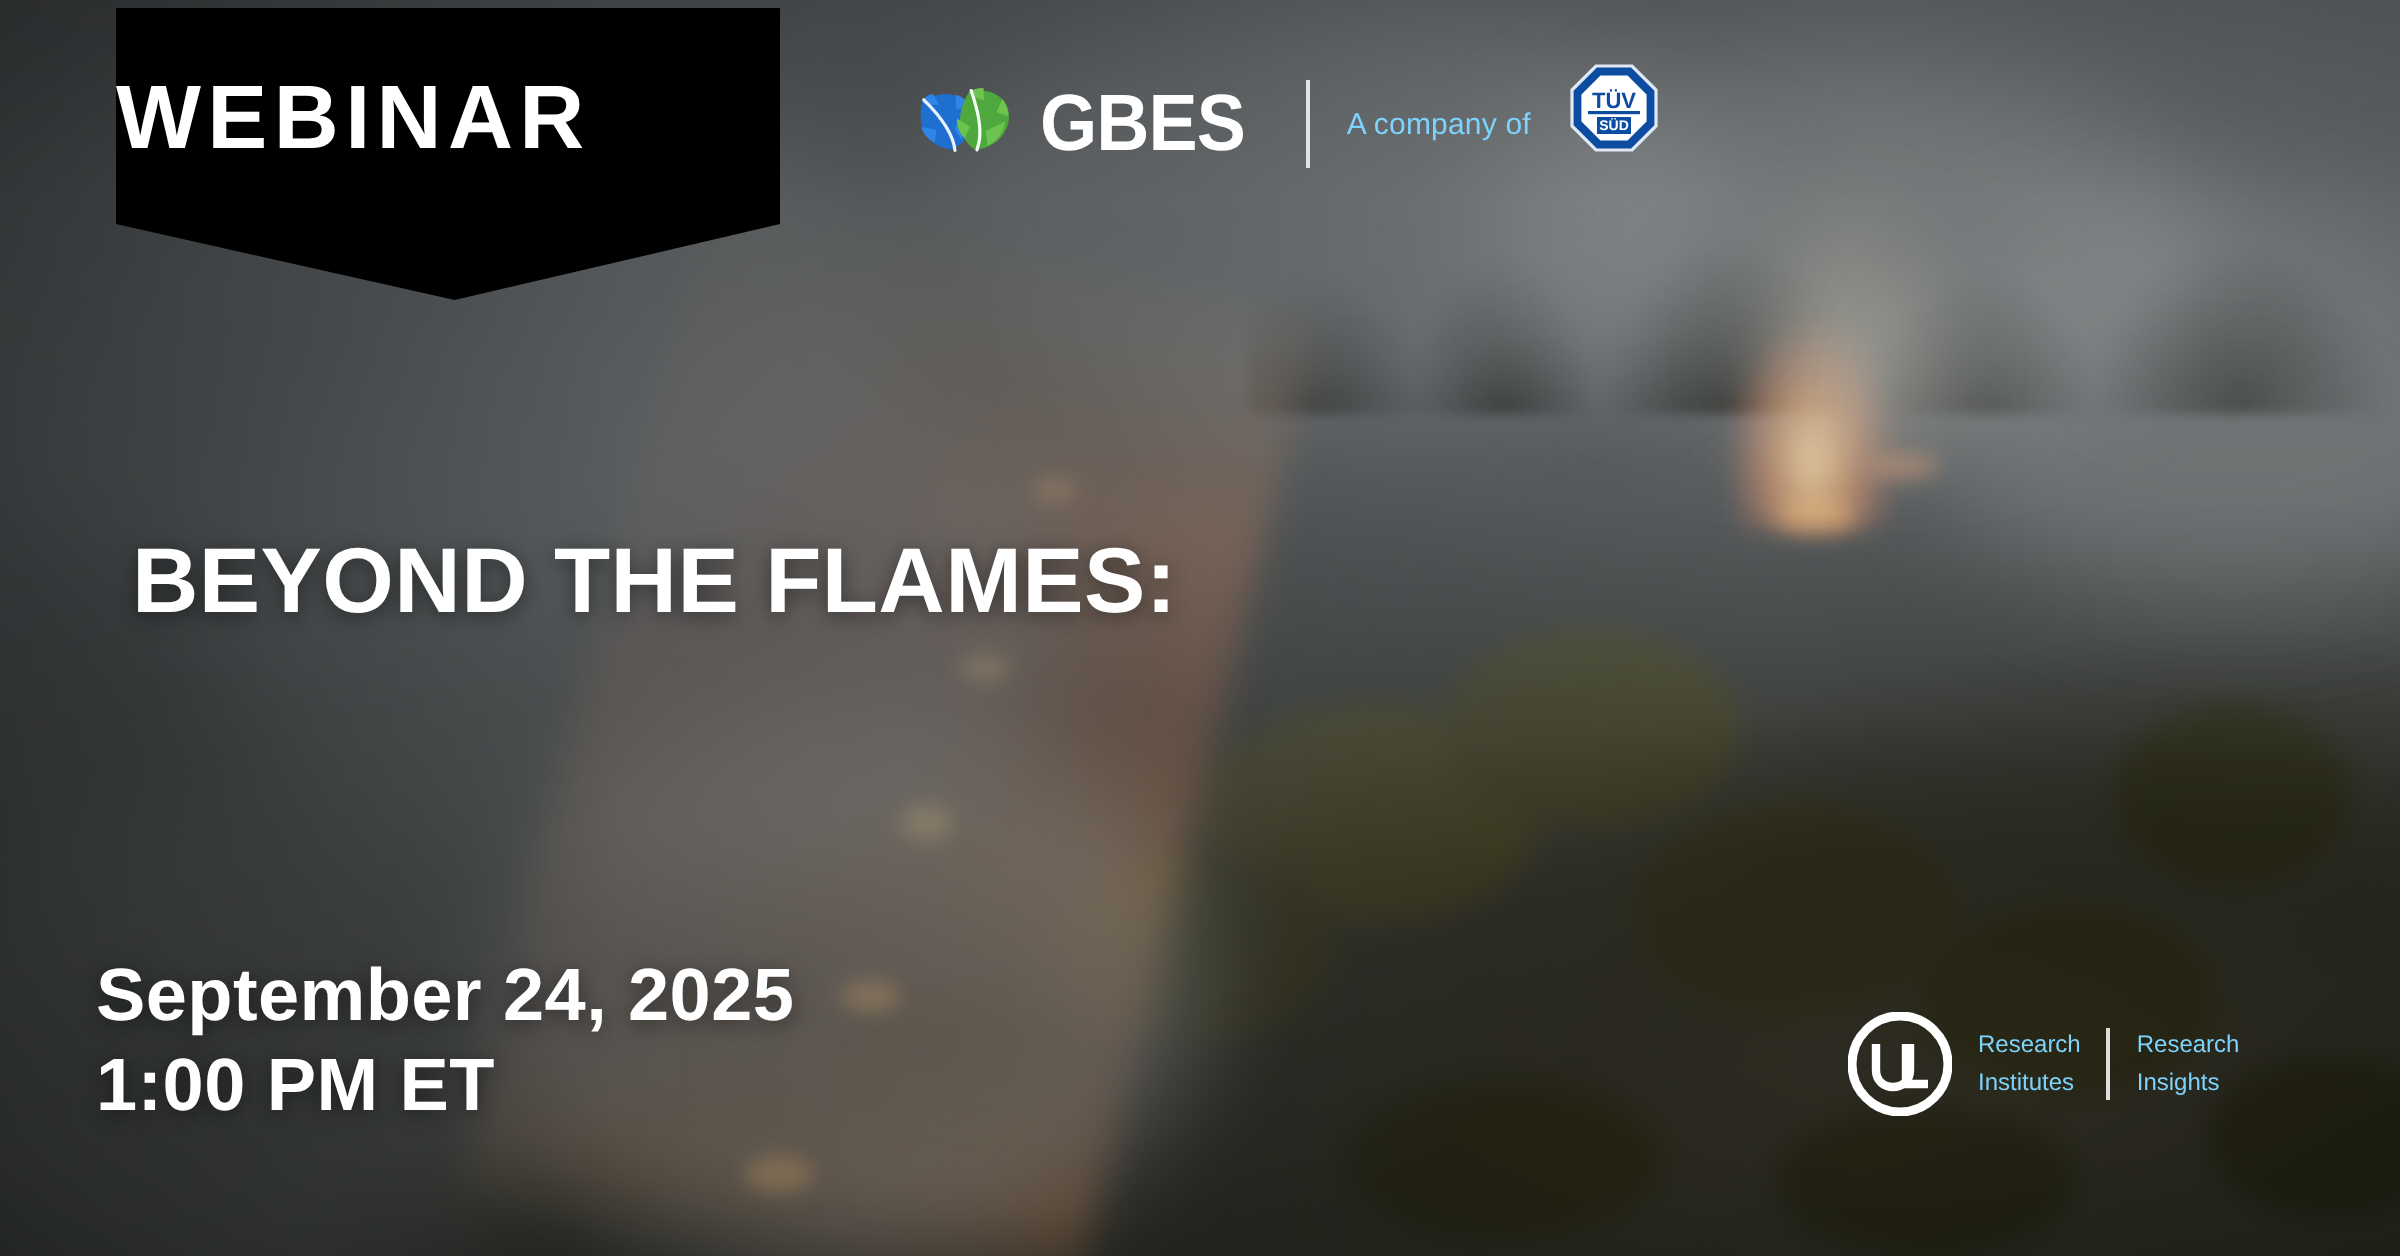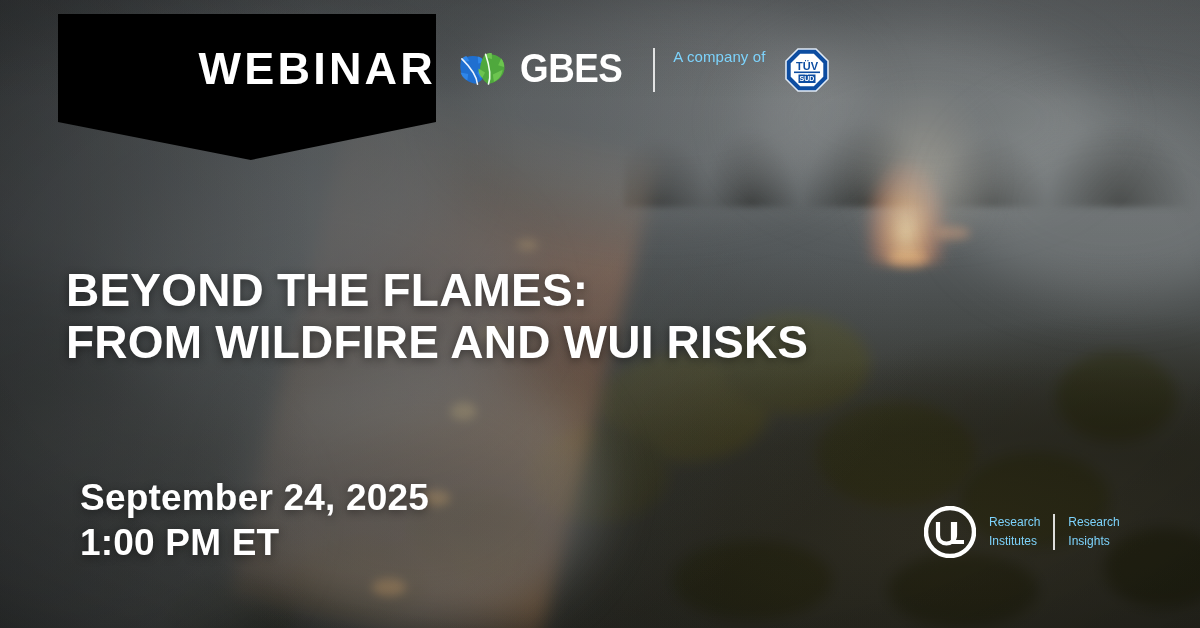--- a/index.html
+++ b/index.html
@@ -98,39 +98,39 @@
       linear-gradient(90deg, rgba(28,30,31,.34) 0%, rgba(28,30,31,0) 26%),
       radial-gradient(ellipse 95% 95% at 50% 50%, rgba(0,0,0,0) 52%, rgba(0,0,0,.30) 100%);
   }
   .bg-dark-text{
     position:absolute; inset:0;
     background:linear-gradient(100deg, rgba(22,24,25,.40) 0%, rgba(22,24,25,.22) 45%, rgba(22,24,25,.02) 72%, rgba(22,24,25,0) 100%);
   }
 
   
   .webinar-banner{
-    position:absolute; left:58px; top:14px; width:378px; height:146px;
+    position:absolute; left:58px; top:4px; width:332px; height:146px;
     background:#000;
     clip-path:polygon(0 0, 100% 0, 100% 74%, 51% 100%, 0 74%);
-    display:flex; align-items:flex-start; justify-content:flex-end;
+    display:flex; align-items:flex-start; justify-content:flex-start;
     padding-top:32px;
   }
   .webinar-text{
     color:#fff;
     font-family:"Liberation Sans", sans-serif;
     font-weight:bold;
     font-size:45px;
     letter-spacing:3.2px;
     line-height:1;
   }
 
   
   .gbes-lockup{
-    position:absolute; left:456px; top:48px;
-    display:flex; align-items:flex-start; gap:12px; height:56px;
+    position:absolute; left:456px; top:34px;
+    display:flex; align-items:center; gap:12px; height:56px;
   }
   .leaf-mark{ position:relative; width:52px; height:46px; flex:none; }
   .gbes-word{
     color:#ffffff; font-family:"Liberation Sans", sans-serif;
     font-weight:bold; font-size:40px; letter-spacing:-.5px;
     line-height:1; transform:scaleX(.92); transform-origin:left center;
   }
   .gbes-divider{ width:2px; height:44px; background:rgba(255,255,255,.82); margin:0 6px 0 10px; flex:none; }
   .company-of{
     color:#7dd3fc; font-family:"Liberation Sans", sans-serif;
@@ -149,21 +149,21 @@
     font-size:46px;
     line-height:52px;
     letter-spacing:.2px;
     white-space:nowrap;
     transform:scaleX(1.0);
     transform-origin:left center;
     text-shadow:0 2px 10px rgba(0,0,0,.45);
   }
 
   
-  .date-block{ position:absolute; left:80px; top:475px; }
+  .date-block{ position:absolute; left:48px; top:475px; }
   .date-line{
     color:#ffffff;
     font-family:"Liberation Sans", sans-serif;
     font-weight:bold;
     font-size:37px;
     line-height:45px;
     letter-spacing:.2px;
     white-space:nowrap;
     text-shadow:0 2px 10px rgba(0,0,0,.45);
   }
@@ -275,21 +275,20 @@
         <text x="22" y="22" text-anchor="middle" font-family="Liberation Sans, sans-serif" font-weight="bold" font-size="11" fill="#0d4da1">TÜV</text>
         <rect x="9" y="23.5" width="26" height="1.6" fill="#0d4da1"></rect>
         <rect x="13.5" y="26.5" width="17" height="8.5" fill="#0d4da1"></rect>
         <text x="22" y="33.2" text-anchor="middle" font-family="Liberation Sans, sans-serif" font-weight="bold" font-size="7" fill="#ffffff">SÜD</text>
       </svg>
     </span>
   </div>
 
   <div class="title-block">
     <div class="title-line">BEYOND THE FLAMES:</div>
-    <div class="title-line">FROM WILDFIRE AND WUI RISKS</div>
   </div>
 
   <div class="date-block">
     <div class="date-line">September 24, 2025</div>
     <div class="date-line">1:00 PM ET</div>
   </div>
 
   <div class="ul-lockup">
     <span class="ul-mark">
       <svg viewBox="0 0 52 52" width="52" height="52" aria-hidden="true">

